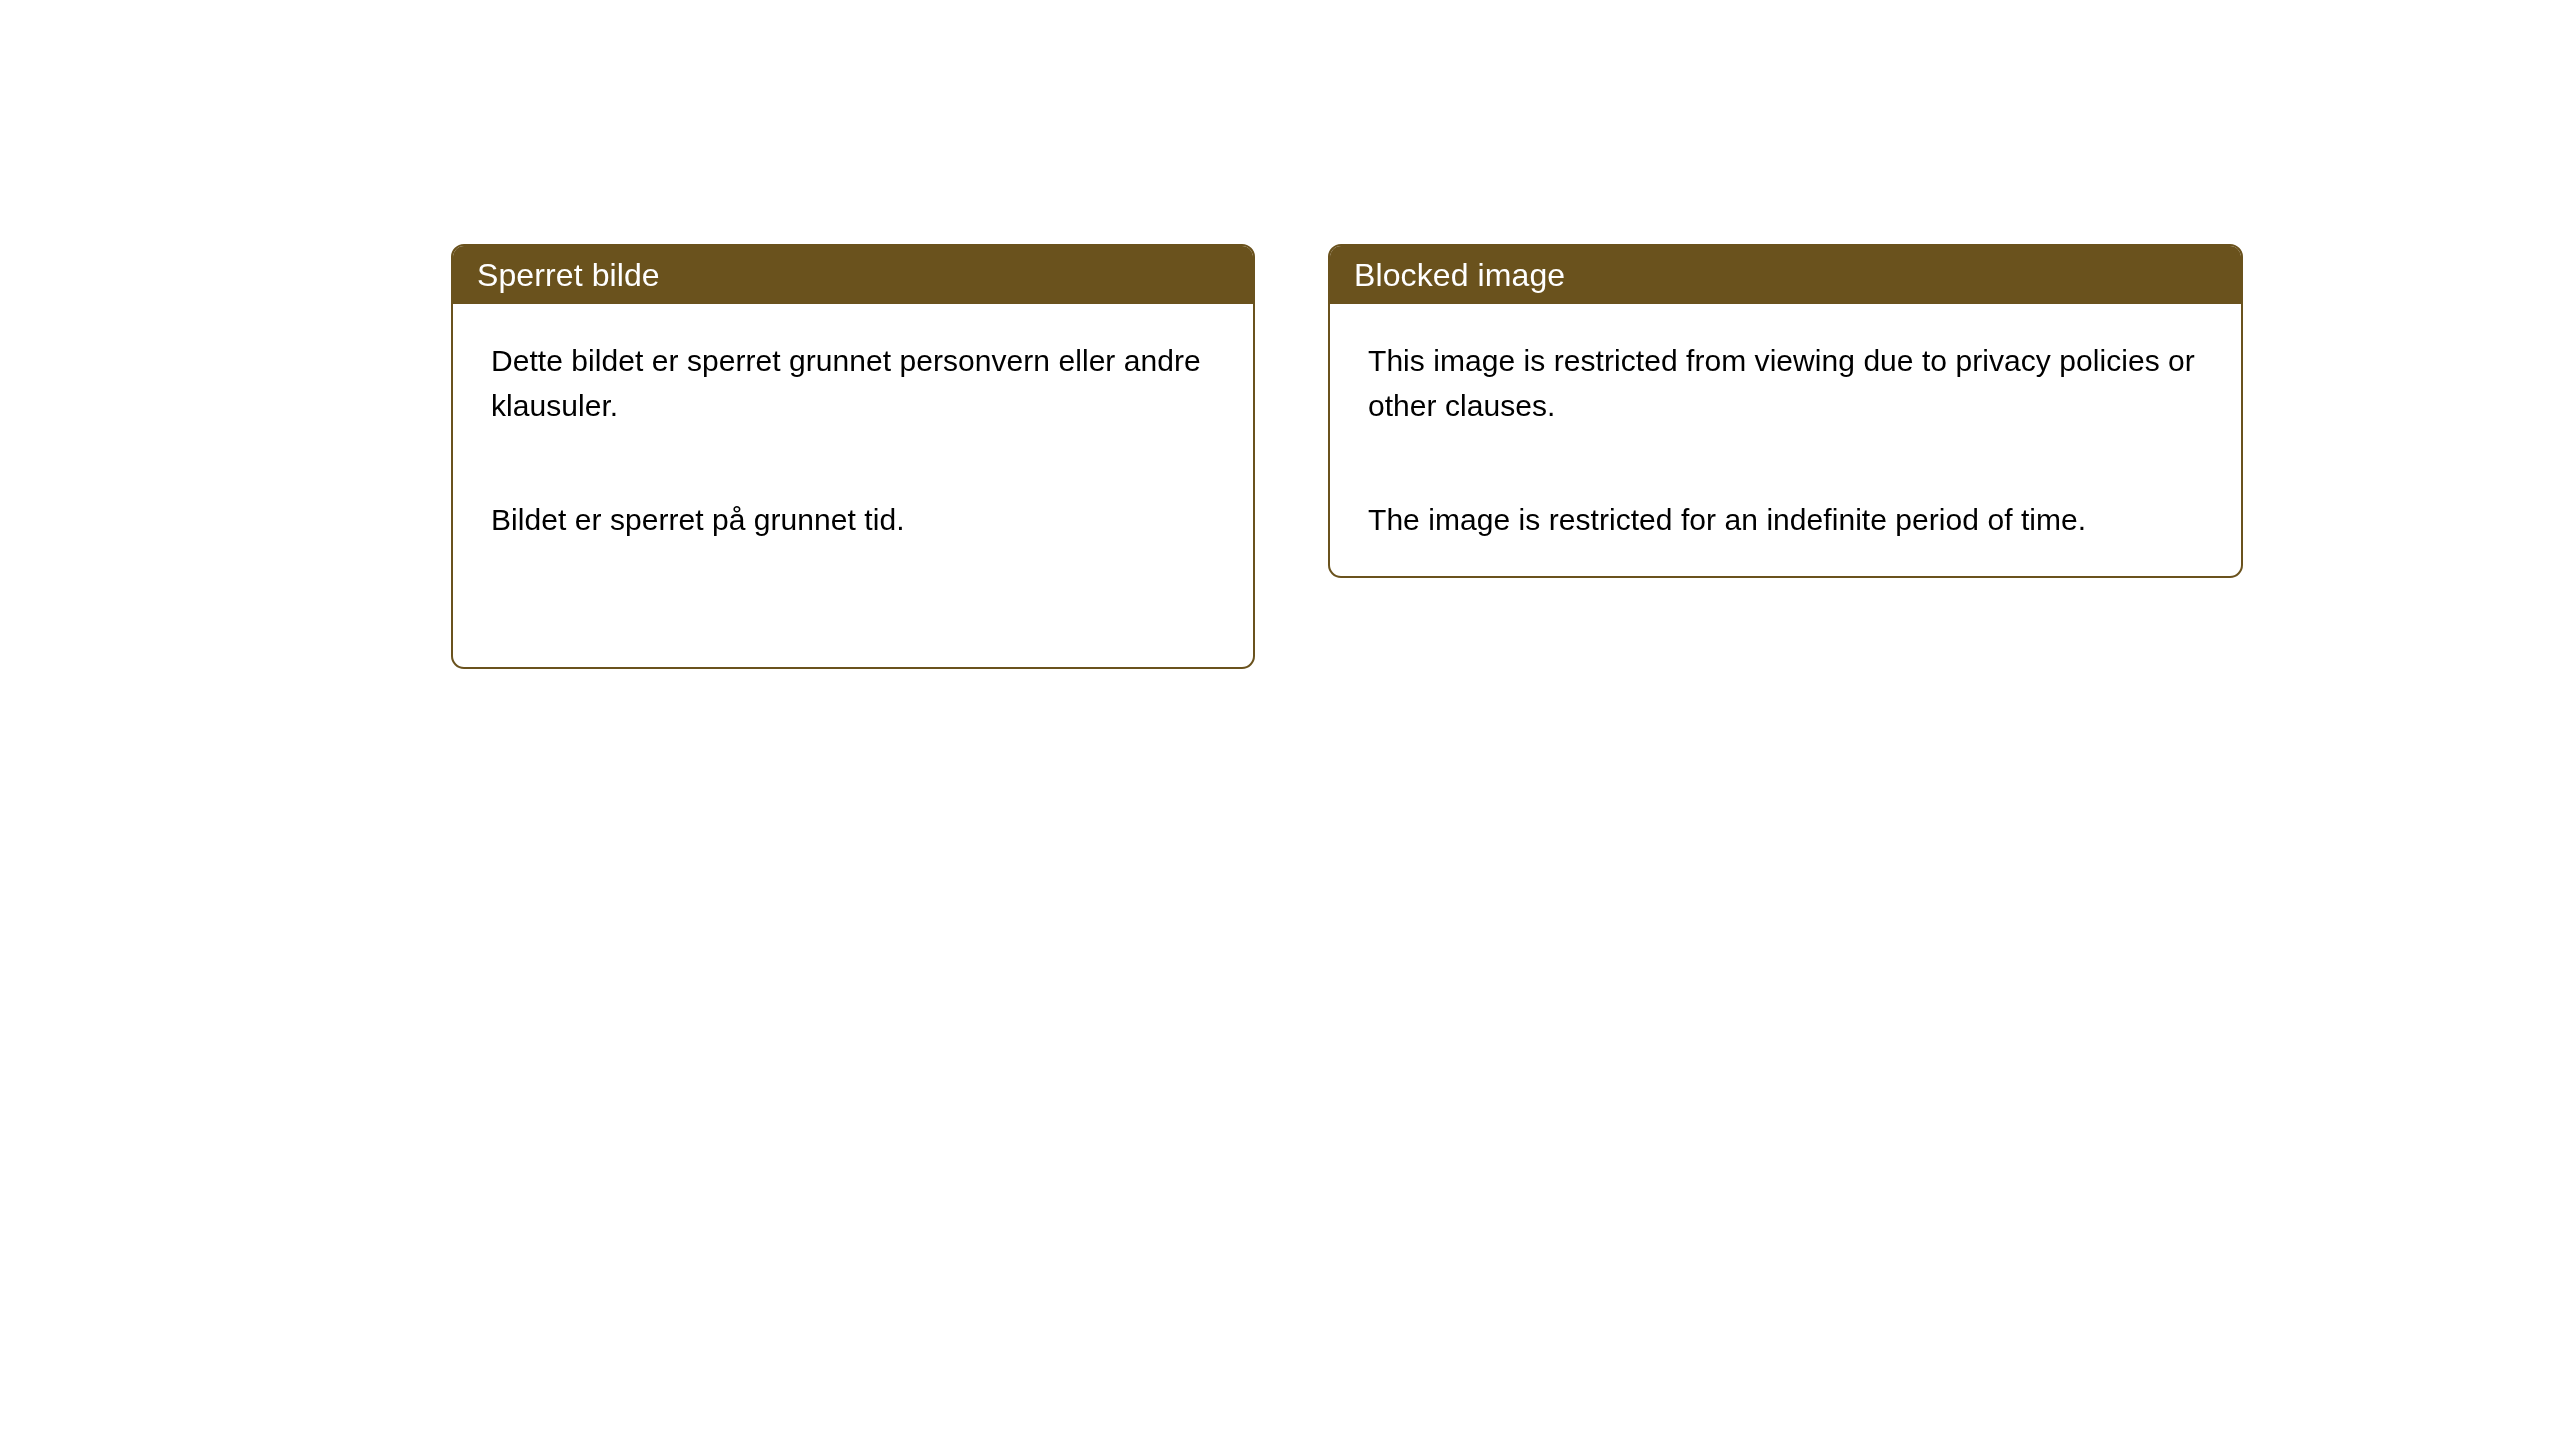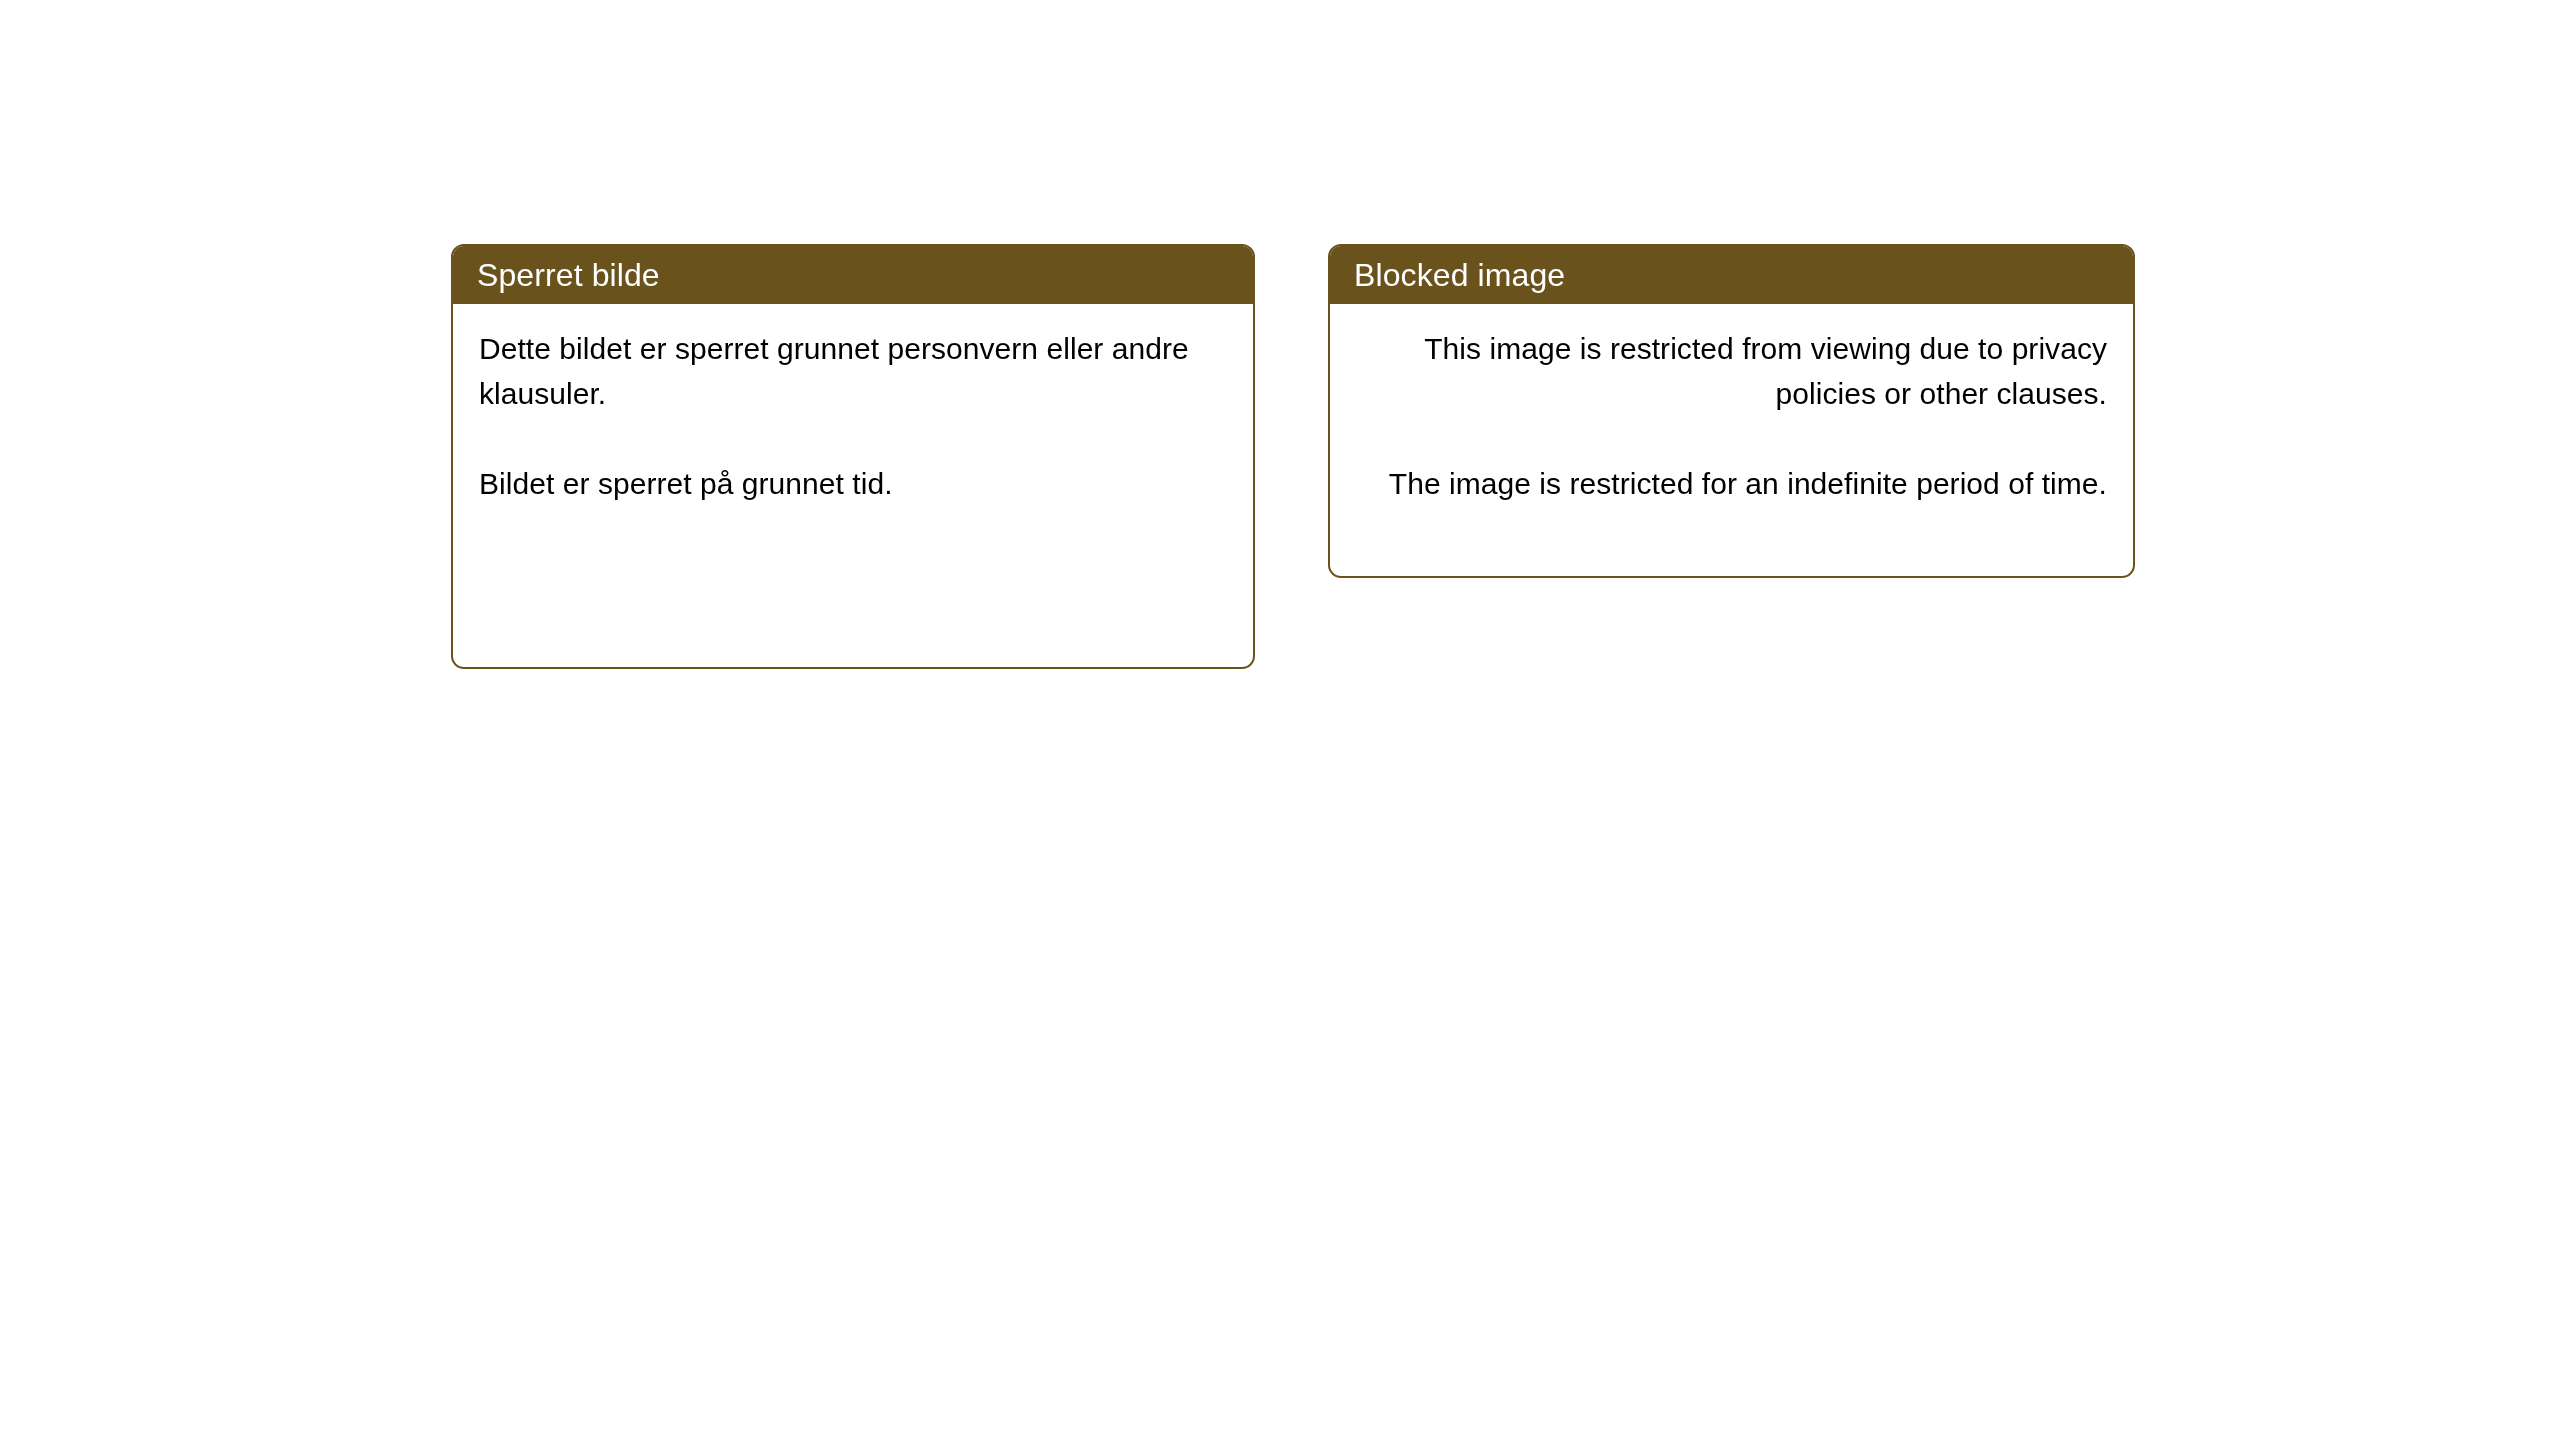--- a/index.html
+++ b/index.html
@@ -33,23 +33,22 @@
   }
 
   #card-no {
     left: 451px;
     width: 804px;
     height: 425px;
   }
 
   #card-en {
     left: 1328px;
-    width: 807px;
+    width: 915px;
     height: 334px;
-    text-align: right;
   }
 
   .card-header {
     height: 58px;
     background: #6A521D;
     display: flex;
     align-items: center;
     padding: 0 0 0 24px;
     box-sizing: border-box;
   }
@@ -63,21 +62,21 @@
     white-space: nowrap;
   }
 
   .card-body {
     padding: 22px 26px 0 26px;
     box-sizing: border-box;
     background: #ffffff;
   }
 
   .card-paragraph {
-    margin: 0;
+    margin: 12px;
     color: #000000;
     font-size: 30px;
     font-weight: 400;
     line-height: 45px;
     letter-spacing: 0.05px;
   }
 
   .paragraph-gap {
     height: 45px;
   }

